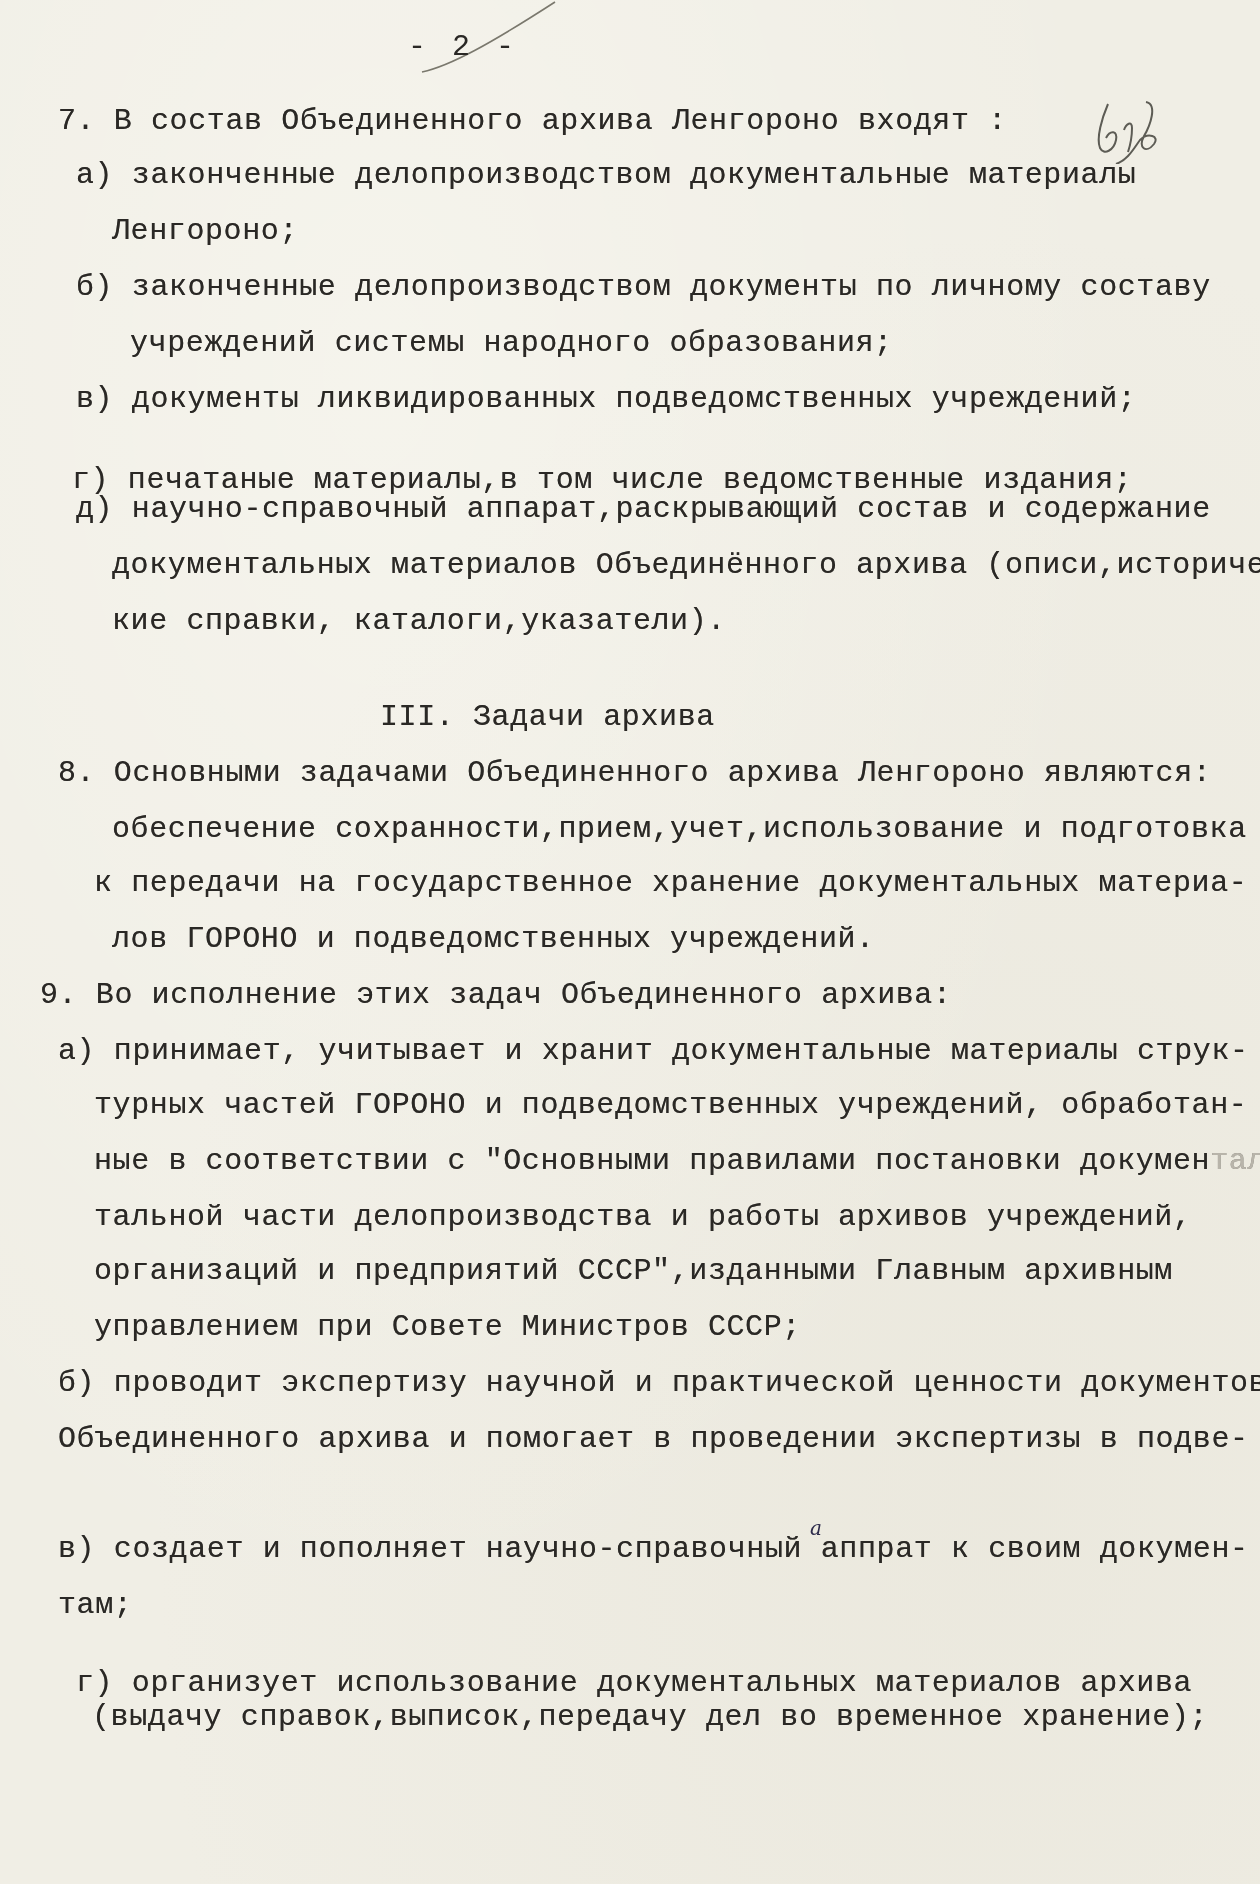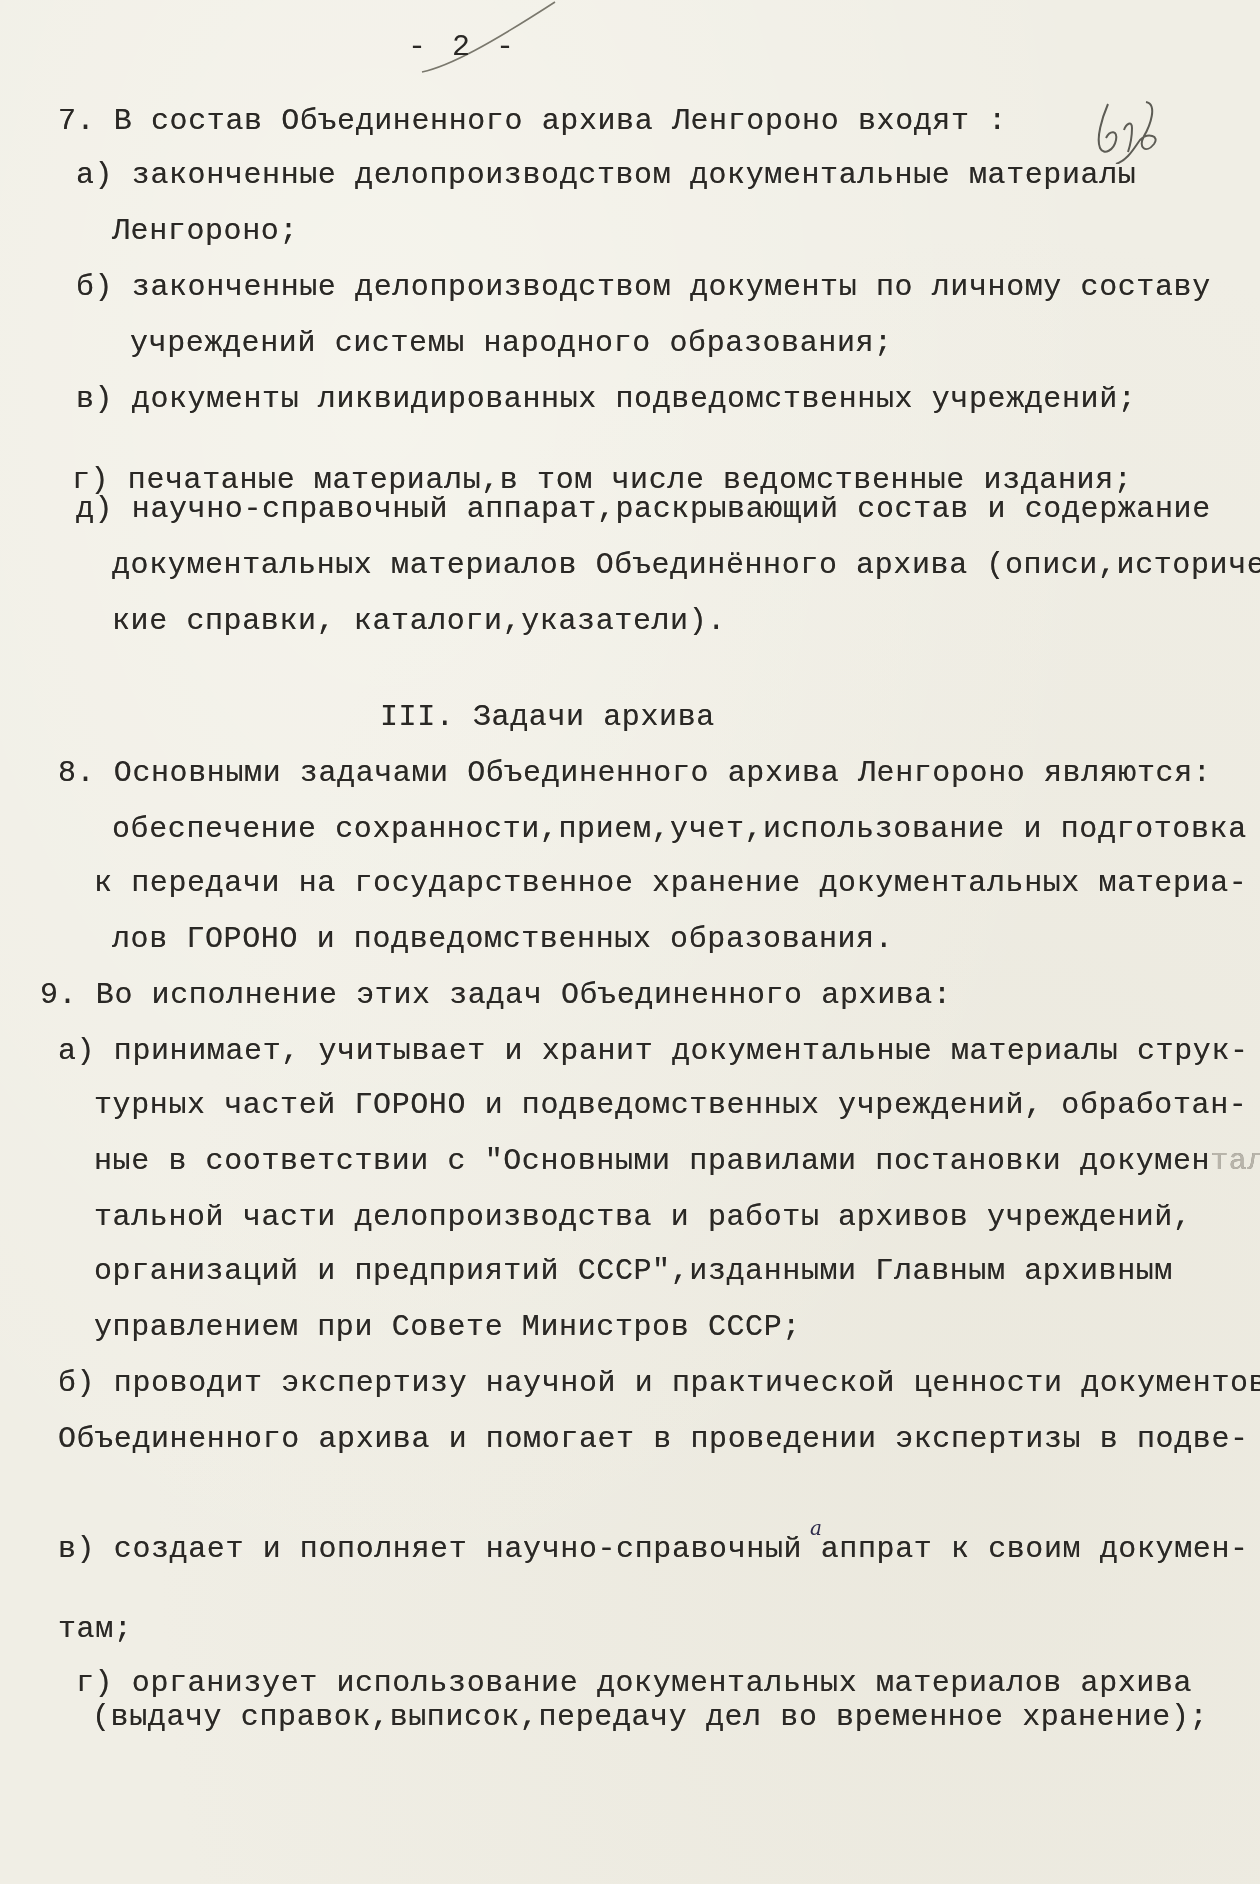--- a/index.html
+++ b/index.html
@@ -91,34 +91,34 @@
   <div class="line" style="left:72px; top:438px;margin-top:25px;">г) печатаные материалы,в том числе ведомственные издания;</div>
   <div class="line" style="left:76px; top:492px;">д) научно-справочный аппарат,раскрывающий состав и содержание</div>
   <div class="line" style="left:112px; top:548px;">документальных материалов Объединённого архива (описи,историчес-</div>
   <div class="line" style="left:112px; top:604px;">кие справки, каталоги,указатели).</div>
 
   <div class="line" style="left:380px; top:700px;">III. Задачи архива</div>
 
   <div class="line" style="left:58px; top:756px;">8. Основными задачами Объединенного архива Ленгороно являются:</div>
   <div class="line" style="left:112px; top:812px;">обеспечение сохранности,прием,учет,использование и подготовка</div>
   <div class="line" style="left:94px; top:866px;">к передачи на государственное хранение документальных материа-</div>
-  <div class="line" style="left:112px; top:922px;">лов ГОРОНО и подведомственных образования.</div>
+  <div class="line" style="left:112px; top:922px;">лов ГОРОНО и подведомственных учреждений.</div>
 
   <div class="line" style="left:40px; top:978px;">9. Во исполнение этих задач Объединенного архива:</div>
   <div class="line" style="left:58px; top:1034px;">а) принимает, учитывает и хранит документальные материалы струк-</div>
   <div class="line" style="left:94px; top:1088px;">турных частей ГОРОНО и подведомственных учреждений, обработан-</div>
   <div class="line" style="left:94px; top:1144px;"><span>ные в соответствии с "Основными правилами постановки докумен</span><span class="faded-tail">таль</span></div>
   <div class="line" style="left:94px; top:1200px;">тальной части делопроизводства и работы архивов учреждений,</div>
   <div class="line" style="left:94px; top:1254px;">организаций и предприятий СССР",изданными Главным архивным</div>
   <div class="line" style="left:94px; top:1310px;">управлением при Совете Министров СССР;</div>
 
   <div class="line" style="left:58px; top:1366px;">б) проводит экспертизу научной и практической ценности документов</div>
   <div class="line" style="left:58px; top:1422px;">Объединенного архива и помогает в проведении экспертизы в подве-</div>
 
   <div class="handwritten-insert">а</div>
 
   <div class="line" style="left:58px; top:1532px;">в) создает и пополняет научно-справочный аппрат к своим докумен-</div>
-  <div class="line" style="left:58px; top:1588px;margin-top:24px;">там;</div>
+  <div class="line" style="left:58px; top:1588px;">там;</div>
 
   <div class="line" style="left:76px; top:1644px;margin-top:22px;">г) организует использование документальных материалов архива</div>
   <div class="line" style="left:92px; top:1700px;">(выдачу справок,выписок,передачу дел во временное хранение);</div>
 
 </div>
 
 </body></html>

